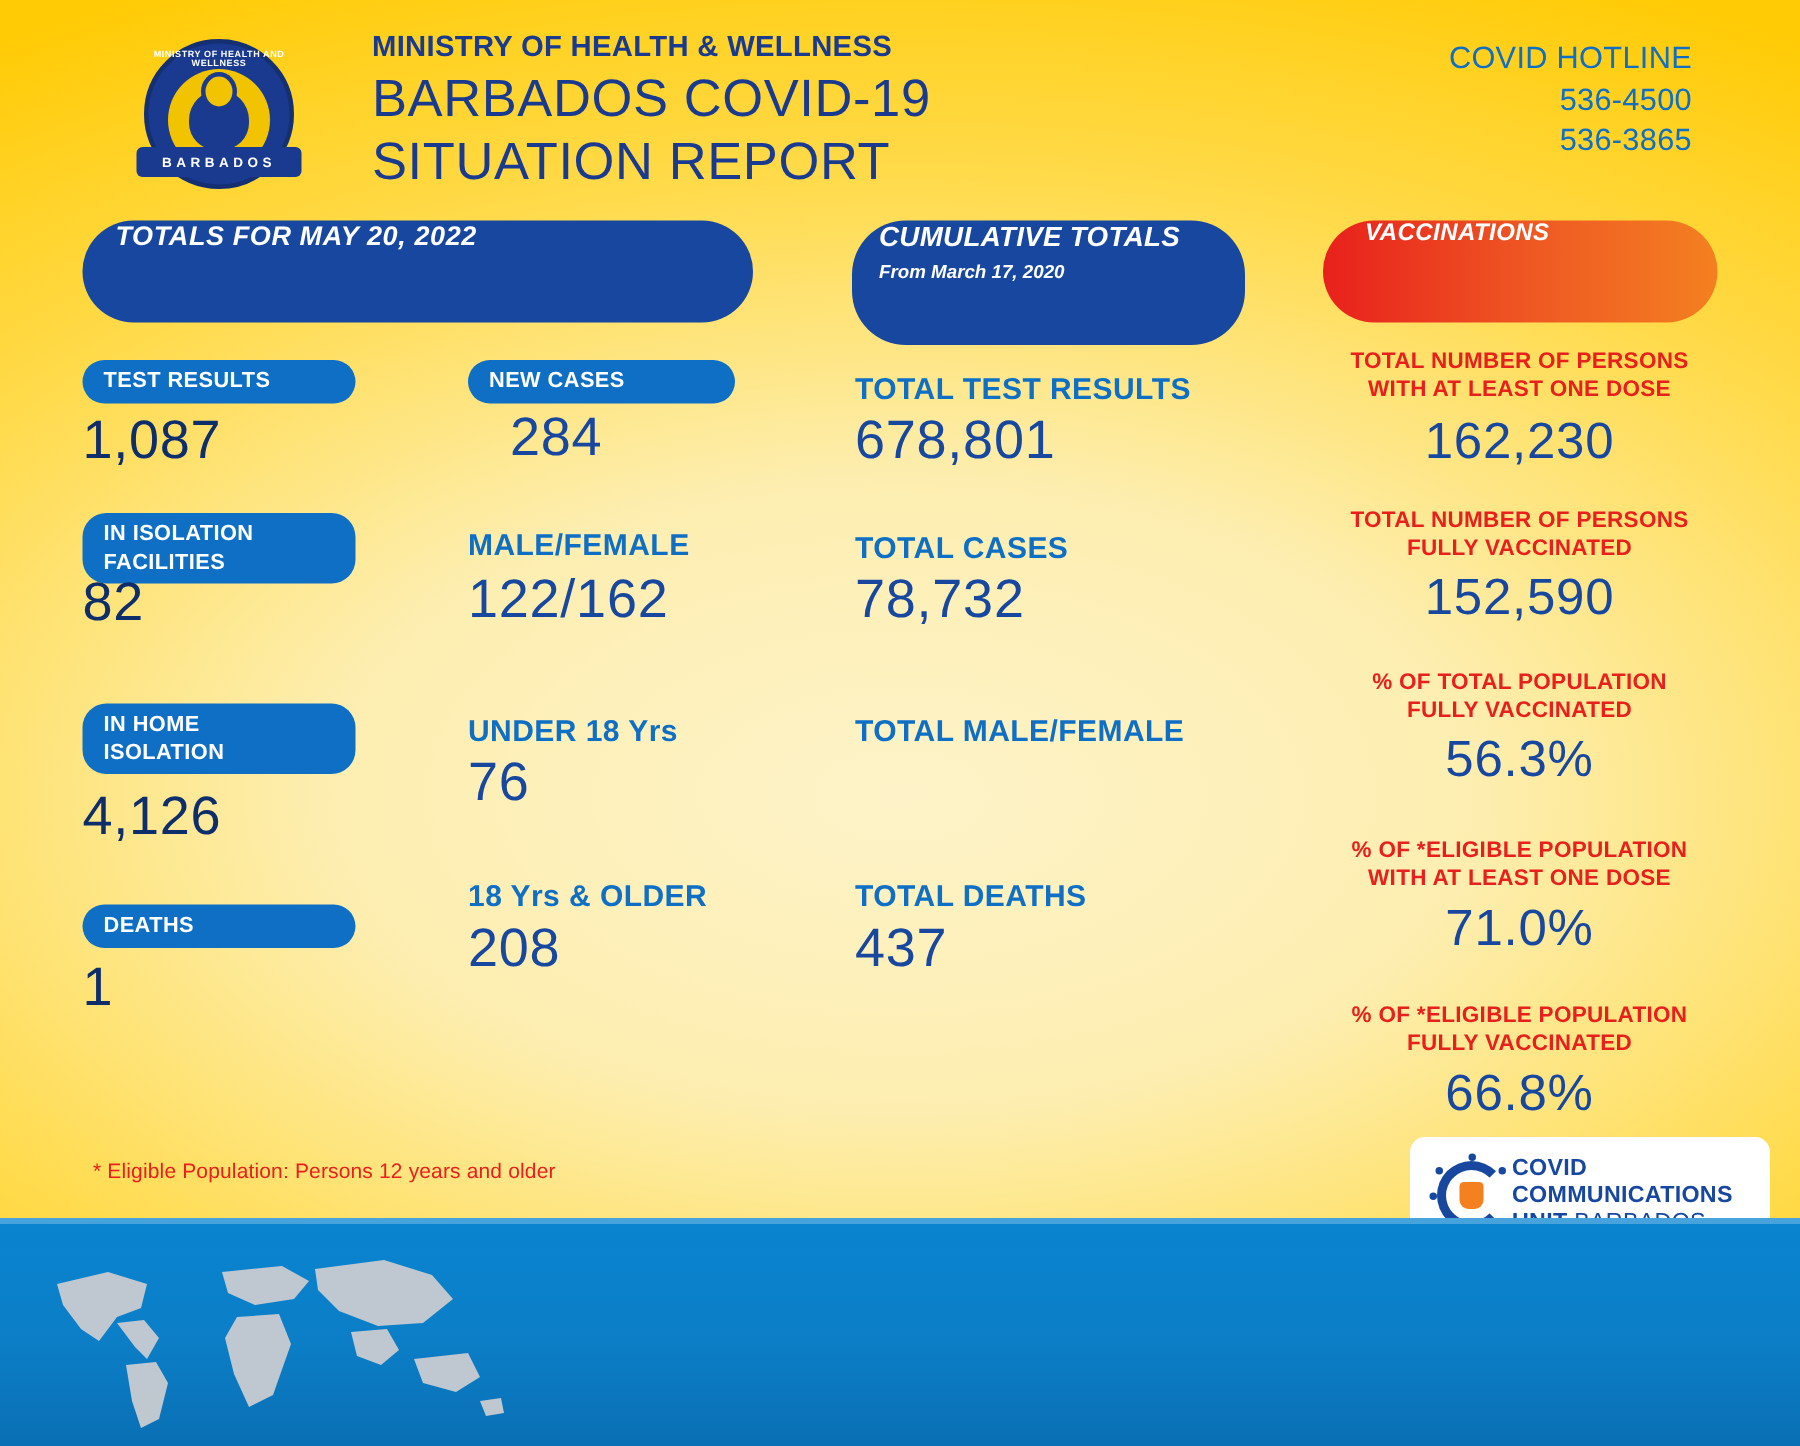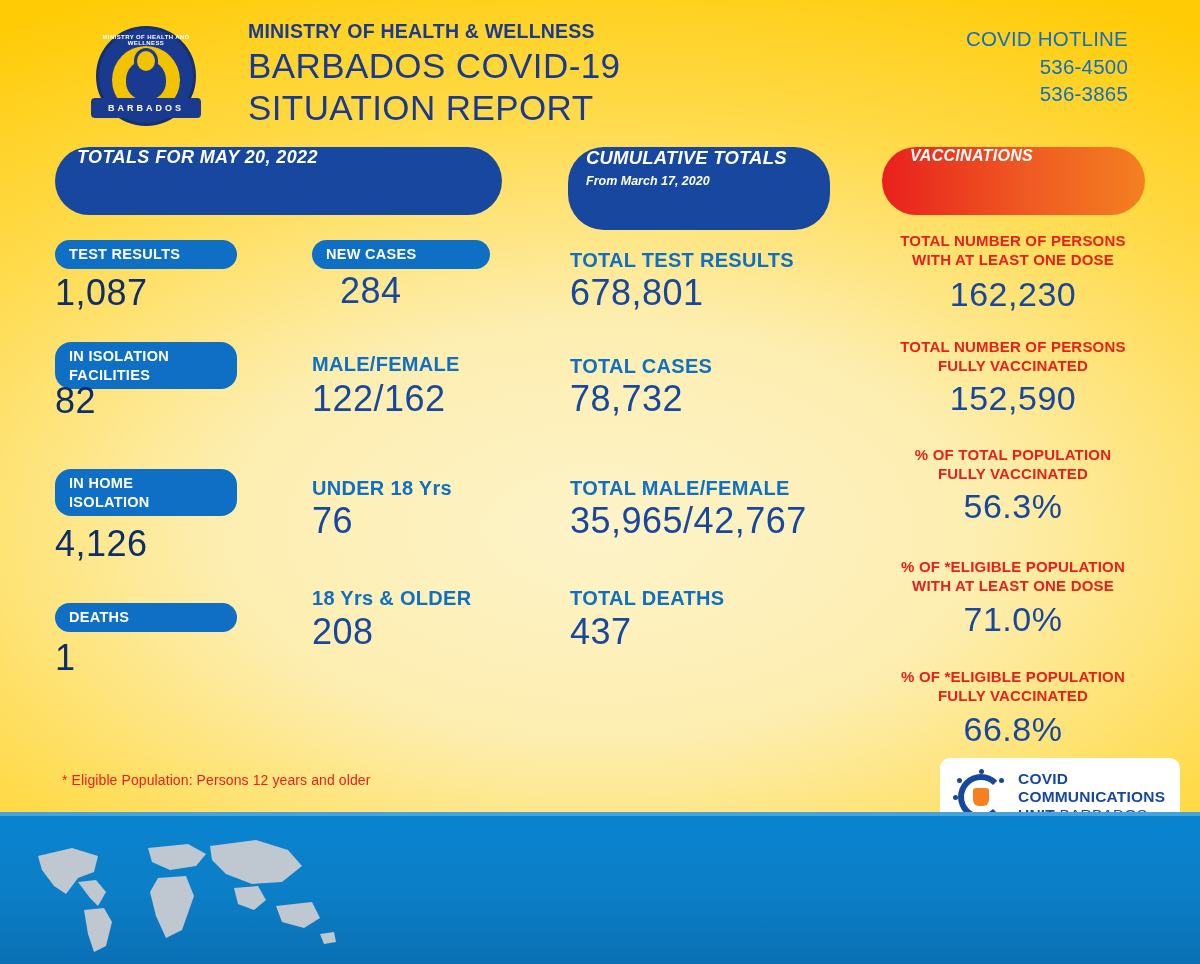--- a/index.html
+++ b/index.html
@@ -293,21 +293,20 @@
     background: #f48020;
     border-radius: 3px 3px 6px 6px;
   }
   .ccu-mark .spike {
     position: absolute;
     width: 5px; height: 5px;
     background: #17479e;
     border-radius: 50%;
   }
   .ccu-text {
-    margin-left: 10px;
     color: #17479e;
     font-size: 15.5px;
     font-weight: bold;
     line-height: 1.18;
     letter-spacing: .2px;
   }
   .ccu-text .ccu-sub {
     font-weight: normal;
   }
 </style>
@@ -383,21 +382,20 @@
   <div class="lbl" style="left:312px; top:586px;">18 Yrs &amp; OLDER</div>
   <div class="bigval" style="left:312px; top:611px;">208</div>
 
   <div class="lbl" style="left:570px; top:248px;">TOTAL TEST RESULTS</div>
   <div class="bigval" style="left:570px; top:272px;">678,801</div>
 
   <div class="lbl" style="left:570px; top:354px;">TOTAL CASES</div>
   <div class="bigval" style="left:570px; top:378px;">78,732</div>
 
   <div class="lbl" style="left:570px; top:476px;">TOTAL MALE/FEMALE</div>
-  <div class="bigval" style="left:570px; top:500px;">35,965/42,767</div>
 
   <div class="lbl" style="left:570px; top:586px;">TOTAL DEATHS</div>
   <div class="bigval" style="left:570px; top:611px;">437</div>
 
   <div class="vacc-lbl" style="left:873px; top:232px; width:280px;">
     <div>TOTAL NUMBER OF PERSONS</div>
     <div>WITH AT LEAST ONE DOSE</div>
   </div>
   <div class="vacc-val" style="left:873px; top:275px; width:280px;">162,230</div>
 

